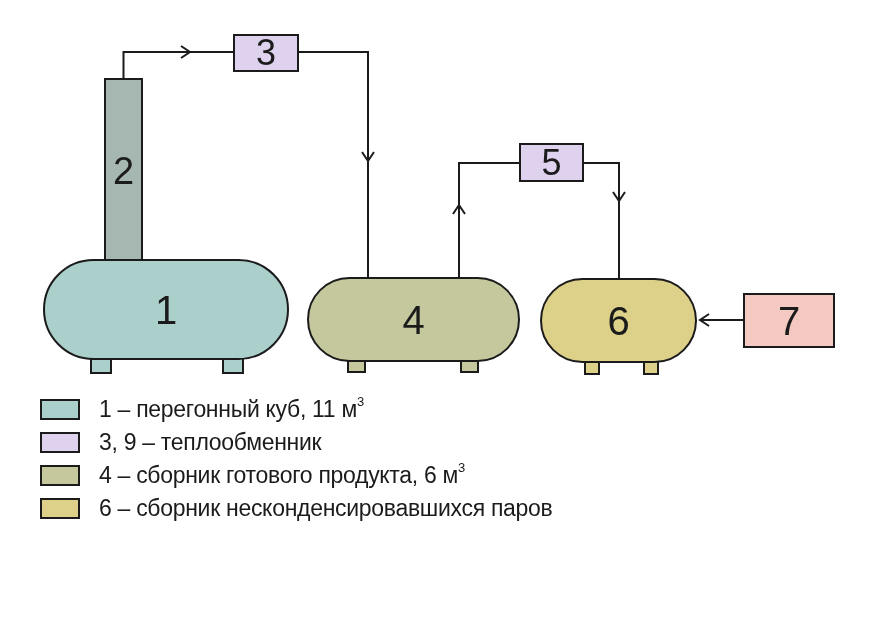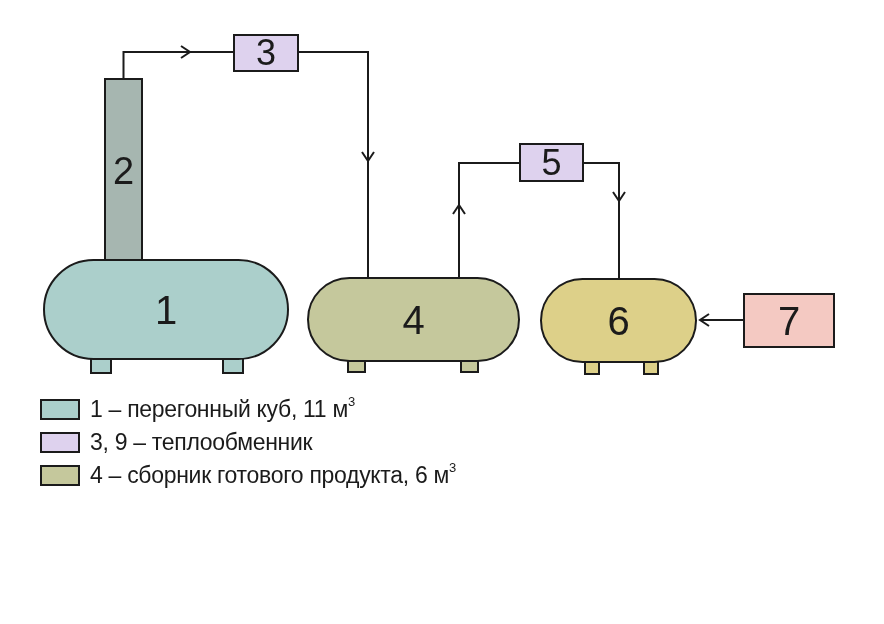--- a/index.html
+++ b/index.html
@@ -55,21 +55,21 @@
     position: absolute;
     left: 40px; top: 399px;
     z-index: 4;
     display: flex;
     flex-direction: column;
     gap: 12px;
   }
   .legend-row {
     display: flex;
     align-items: center;
-    gap: 10px;
+    gap: 19px;
     height: 21px;
   }
   .legend-swatch {
     width: 40px; height: 21px;
     border: 2px solid #1b1b1b;
     flex: 0 0 auto;
   }
   .legend-label {
     font-size: 23px;
     letter-spacing: -0.3px;
@@ -139,15 +139,19 @@
       <span class="legend-label"><span>1 – перегонный куб, 11 м</span><sup>3</sup></span>
     </div>
     <div class="legend-row">
       <span class="legend-swatch" style="background-color: rgb(222, 210, 238);"></span>
       <span class="legend-label"><span>3, 9 – теплообменник</span><sup></sup></span>
     </div>
     <div class="legend-row">
       <span class="legend-swatch" style="background-color: rgb(197, 200, 156);"></span>
       <span class="legend-label"><span>4 – сборник готового продукта, 6 м</span><sup>3</sup></span>
     </div>
+    <div class="legend-row">
+      <span class="legend-swatch" style="background-color: rgb(221, 208, 137);"></span>
+      <span class="legend-label"><span>6 – сборник несконденсировавшихся паров</span><sup></sup></span>
+    </div>
   </div>
 
 </div>
 
 </body></html>

